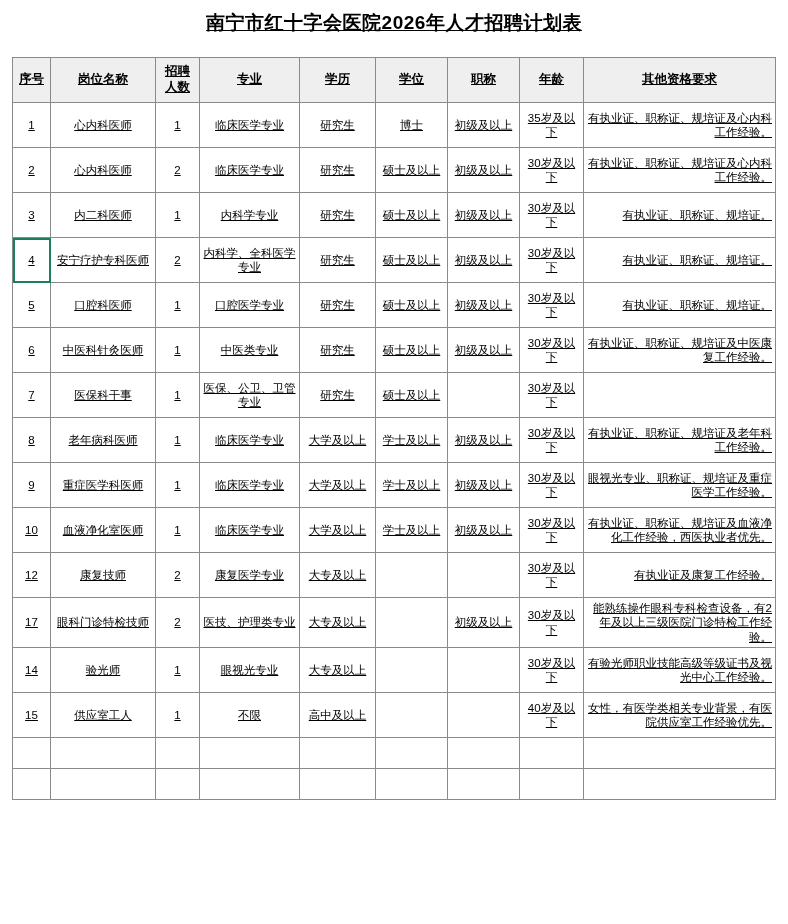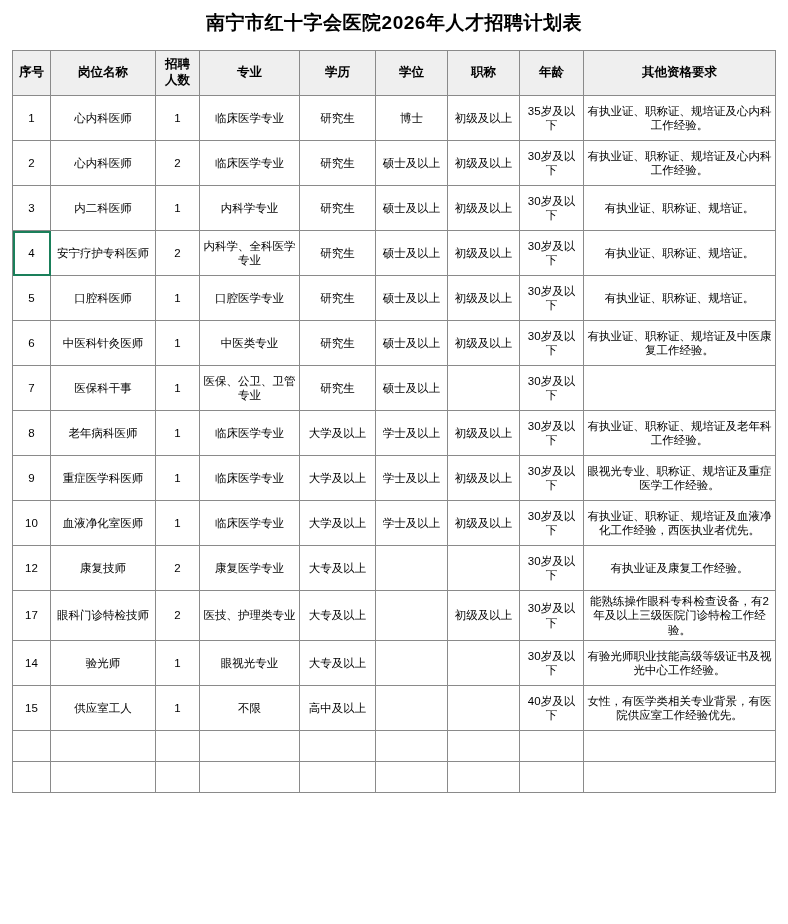--- a/index.html
+++ b/index.html
@@ -12,55 +12,56 @@
     height: 924px;
     font-family: "Liberation Sans", sans-serif;
     color: #000000;
     overflow: hidden;
   }
   .page {
     width: 788px;
     height: 696px;
     box-sizing: border-box;
     position: relative;
+    text-decoration: underline;
   }
   .title {
     text-align: center;
     font-size: 19px;
     font-weight: bold;
     letter-spacing: 0.5px;
     padding: 10px 0 9px 0;
     color: #000;
   }
   table.plan {
     border-collapse: collapse;
     table-layout: fixed;
     width: 763px;
-    margin: 5px auto;
+    margin: 12px auto;
   }
   table.plan th, table.plan td {
     border: 1px solid #8a8a8a;
     font-size: 11.5px;
     line-height: 1.25;
     padding: 3px 3px;
     vertical-align: middle;
     word-break: break-all;
   }
   table.plan thead th {
     background: #efefef;
     font-weight: bold;
     text-align: center;
     height: 38px;
     font-size: 12.5px;
   }
   td.c {
     text-align: center;
   }
   td.l {
-    text-align: center;
+    text-align: right;
     padding-left: 4px;
   }
   tr.row td {
     height: 38px;
   }
   
   col.c0 { width: 38px; }
   col.c1 { width: 105px; }
   col.c2 { width: 44px; }
   col.c3 { width: 100px; }

